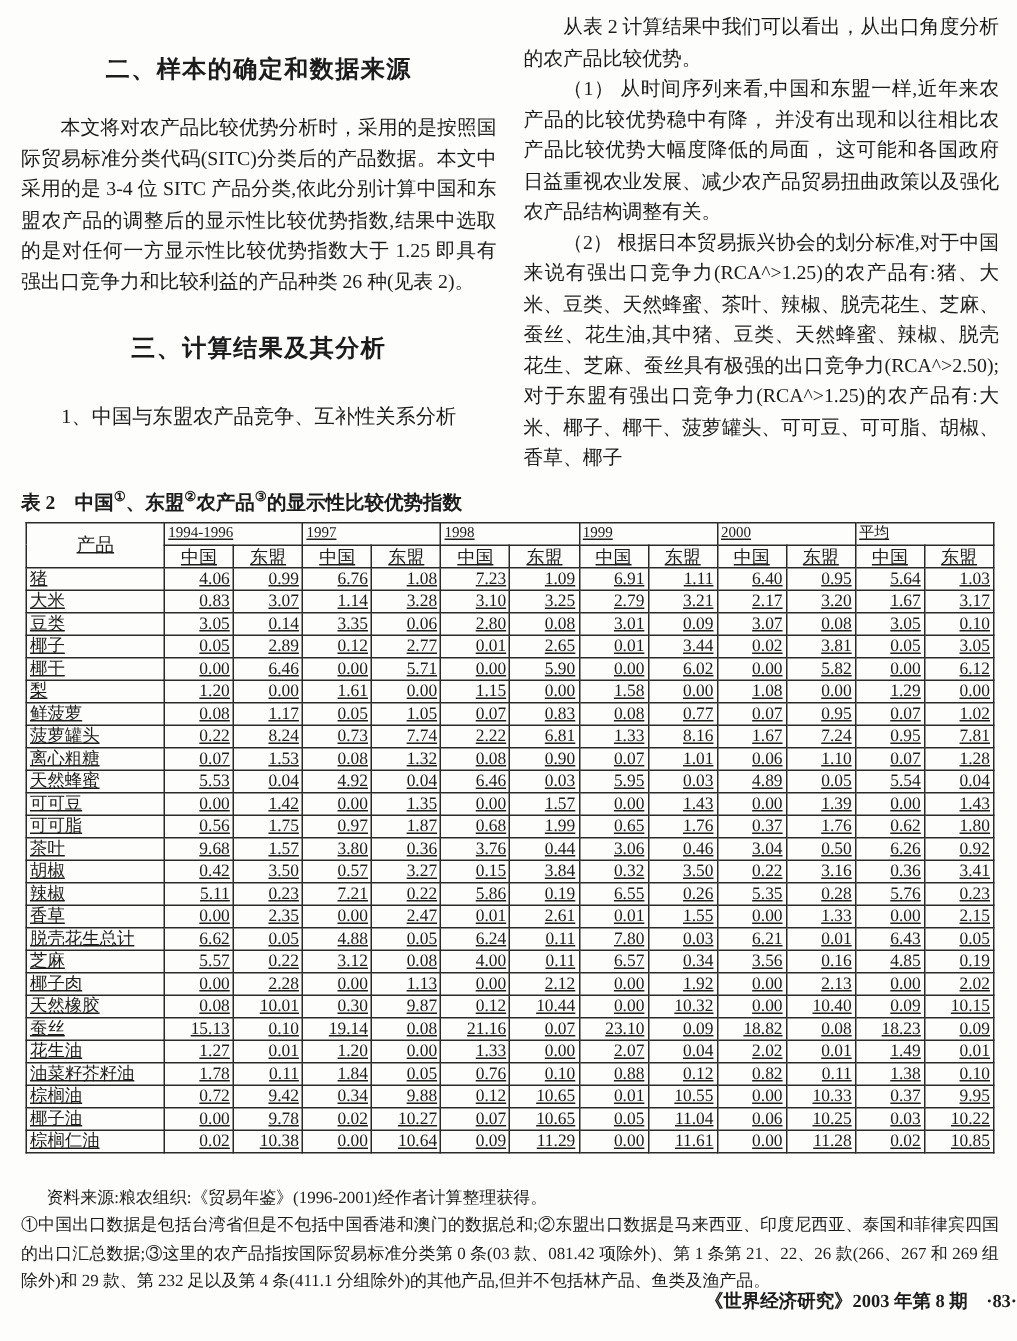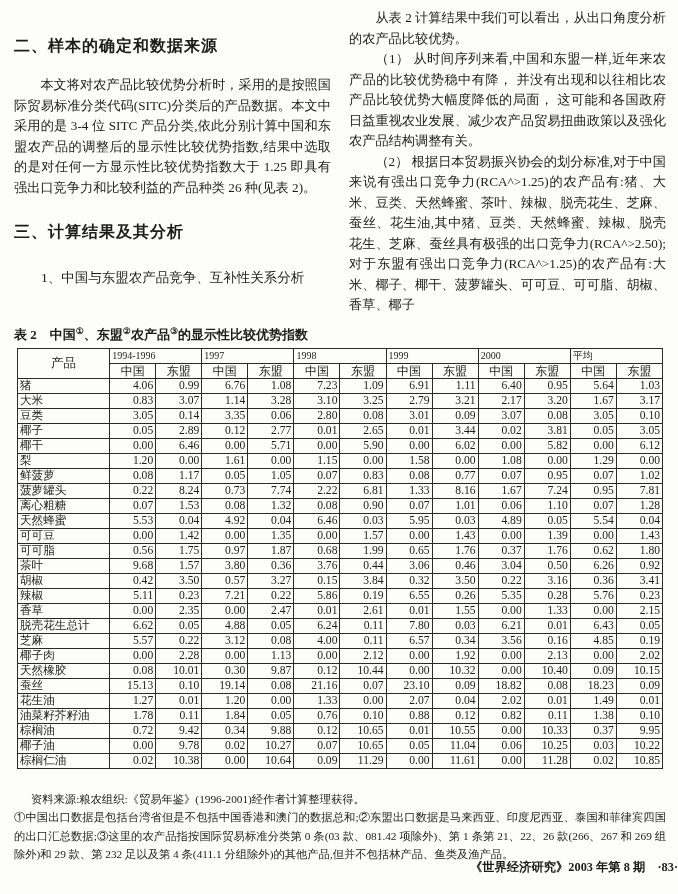--- a/index.html
+++ b/index.html
@@ -14,21 +14,21 @@
     height: 894px;
     background: #fdfdfb;
     overflow: hidden;
     padding: 8px 12px 0 14px;
   }
   
   .columns { display: flex; gap: 18px; }
   .col { width: 320px; }
   .col-left { padding-top: 14px; }
   .section-heading {
-    text-align: left;
+    text-align: center;
     font-weight: bold;
     font-size: 16px;
     letter-spacing: 1px;
     margin: 14px 0 18px 0;
   }
   .sub-heading {
     text-align: center;
     font-weight: normal;
     font-size: 13.5px;
     margin: 26px 0 0 0;
@@ -48,20 +48,21 @@
     font-size: 13px;
     margin: 10px 0 4px 0;
   }
   sup { font-size: 9px; }
   table.rca {
     border-collapse: collapse;
     margin: 0 auto;
     width: 646px;
     table-layout: fixed;
     font-size: 11.6px;
+    text-decoration: underline;
   }
   table.rca th, table.rca td {
     border: 1px solid #2a2a2a;
     height: 15px;
     padding: 0 2px;
     line-height: 14px;
     overflow: hidden;
     white-space: nowrap;
   }
   table.rca col.product-col { width: 92px; }

